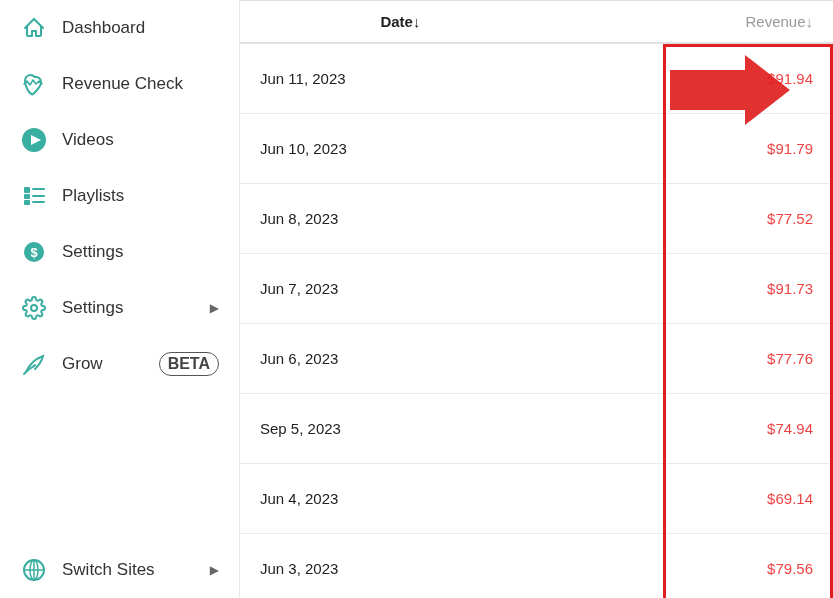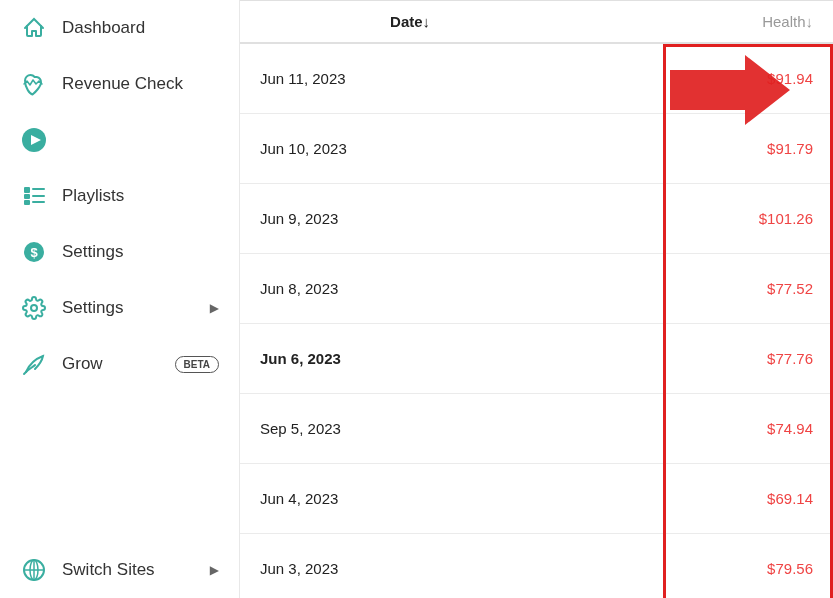--- a/index.html
+++ b/index.html
@@ -50,21 +50,21 @@
     }
     .sidebar-item .arrow {
       font-size: 12px;
       color: #666;
     }
     .beta-badge {
       background: #fff;
       border: 1.5px solid #555;
       border-radius: 20px;
       padding: 2px 8px;
-      font-size: 10px;
+      font-size: 16px;
       font-weight: 600;
       color: #444;
       margin-left: 4px;
     }
 
     .sidebar-spacer { flex: 1; }
 
     
     .main {
       flex: 1;
@@ -168,20 +168,21 @@
     <span class="label">Revenue Check</span>
   </div>
 
   <div class="sidebar-item">
     <span class="icon">
       <svg width="26" height="26" viewBox="0 0 26 26">
         <circle cx="13" cy="13" r="12" fill="#3aaea0"></circle>
         <polygon points="10,8 20,13 10,18" fill="white"></polygon>
       </svg>
     </span>
+    <span class="label">Videos</span>
   </div>
 
   <div class="sidebar-item">
     <span class="icon">
       <svg width="24" height="24" viewBox="0 0 24 24" fill="none">
         <rect x="2" y="3" width="6" height="6" rx="1" fill="#3aaea0"></rect>
         <rect x="2" y="10" width="6" height="5" rx="1" fill="#3aaea0"></rect>
         <rect x="2" y="16" width="6" height="5" rx="1" fill="#3aaea0"></rect>
         <line x1="11" y1="5" x2="22" y2="5" stroke="#3aaea0" stroke-width="2" stroke-linecap="round"></line>
         <line x1="11" y1="12" x2="22" y2="12" stroke="#3aaea0" stroke-width="2" stroke-linecap="round"></line>
@@ -252,43 +253,43 @@
 
     <div class="revenue-box-overlay"></div>
 
     <table class="data-table">
       <thead>
         <tr>
           <th style="cursor:pointer;">
             <span>Date↓</span>
           </th>
           <th class="revenue-col" style="cursor:pointer; text-align:right;">
-            <span>Health↓</span>
+            <span>Revenue↓</span>
           </th>
         </tr>
       </thead>
       <tbody id="table-body">
       <tr>
             <td style="font-weight: 500;">Jun 11, 2023</td>
             <td class="revenue-value">$91.94</td>
           </tr>
           <tr>
             <td style="font-weight: 500;">Jun 10, 2023</td>
             <td class="revenue-value">$91.79</td>
           </tr>
           <tr>
-            <td style="font-weight: 500;">Jun 9, 2023</td>
-            <td class="revenue-value">$101.26</td>
-          </tr>
-          <tr>
             <td style="font-weight: 500;">Jun 8, 2023</td>
             <td class="revenue-value">$77.52</td>
           </tr>
           <tr>
-            <td style="font-weight: 700;">Jun 6, 2023</td>
+            <td style="font-weight: 500;">Jun 7, 2023</td>
+            <td class="revenue-value">$91.73</td>
+          </tr>
+          <tr>
+            <td style="font-weight: 400;">Jun 6, 2023</td>
             <td class="revenue-value">$77.76</td>
           </tr>
           <tr>
             <td style="font-weight: 500;">Sep 5, 2023</td>
             <td class="revenue-value">$74.94</td>
           </tr>
           <tr>
             <td style="font-weight: 500;">Jun 4, 2023</td>
             <td class="revenue-value">$69.14</td>
           </tr>

